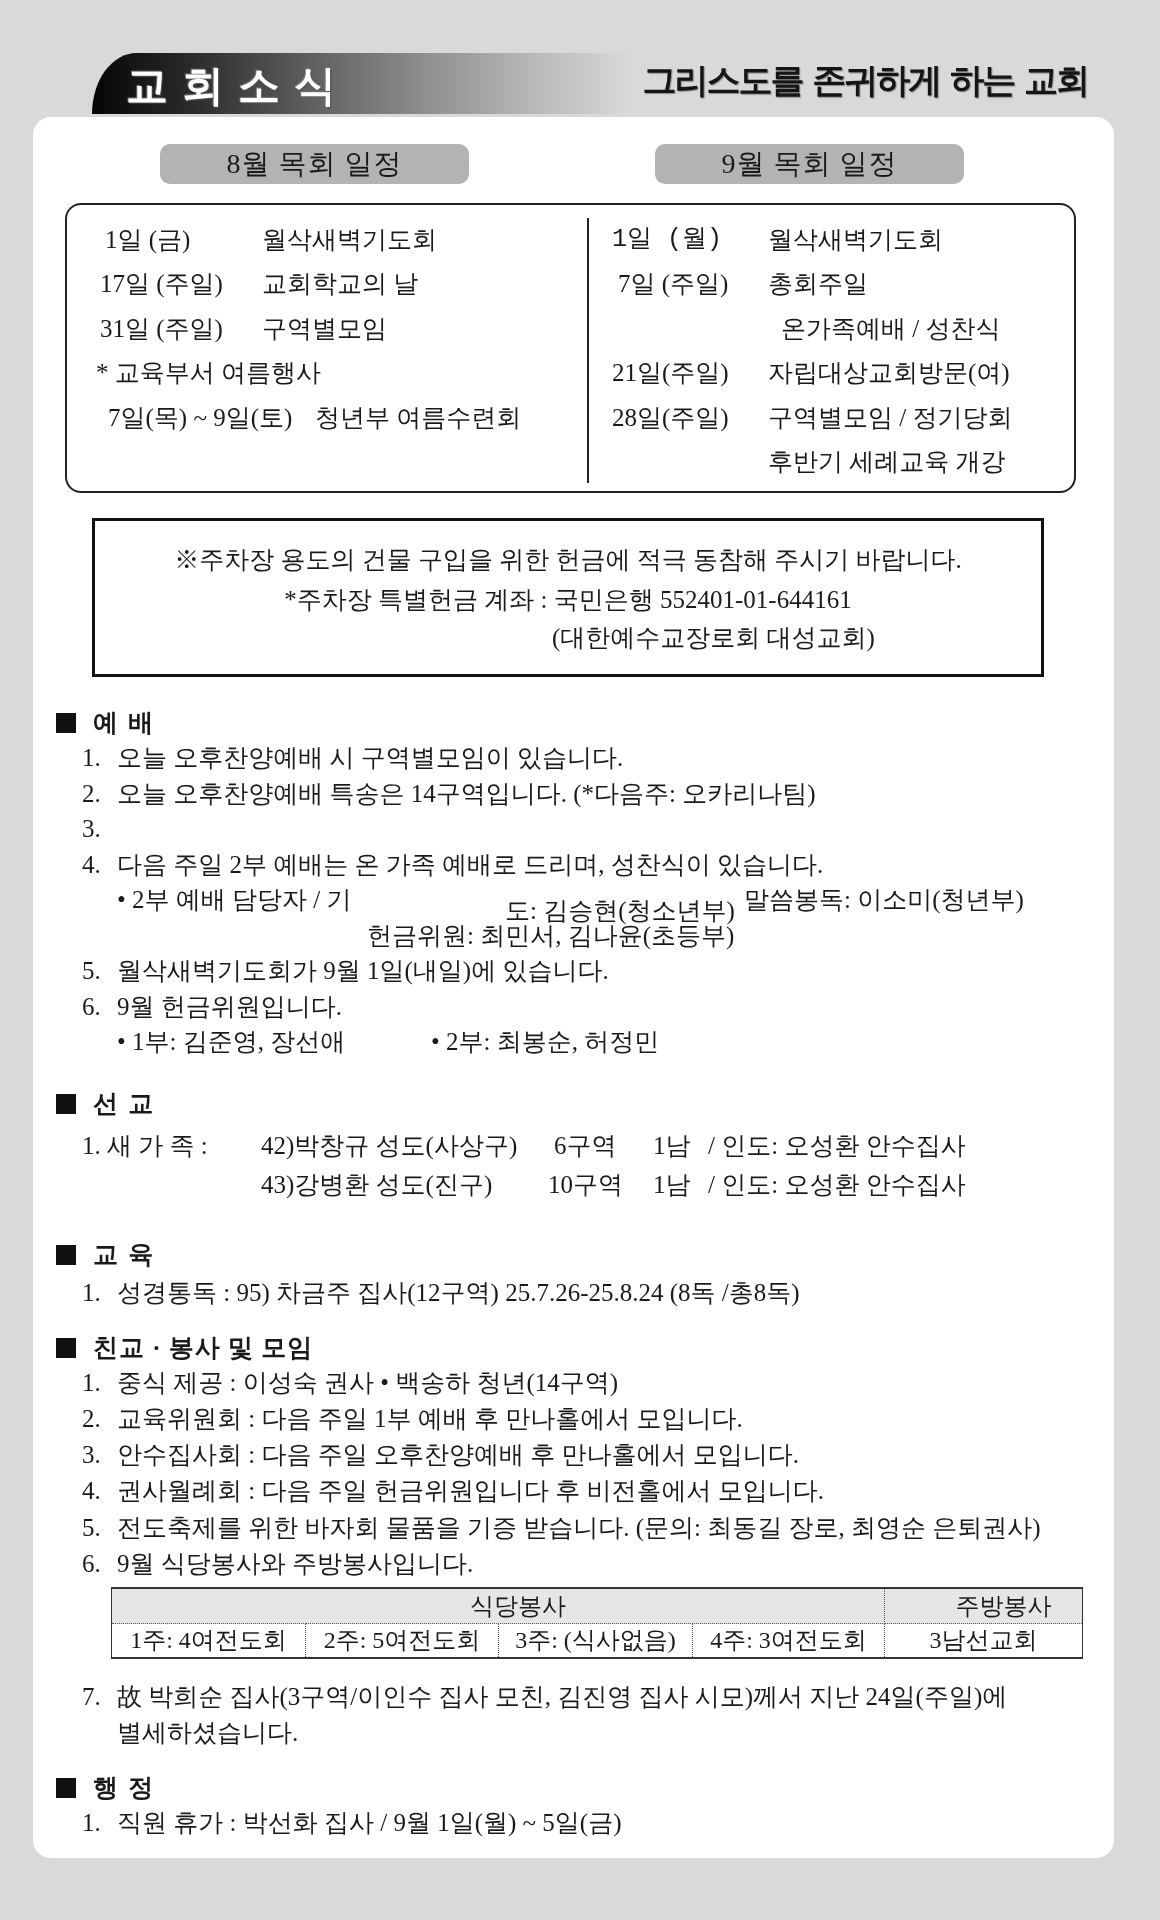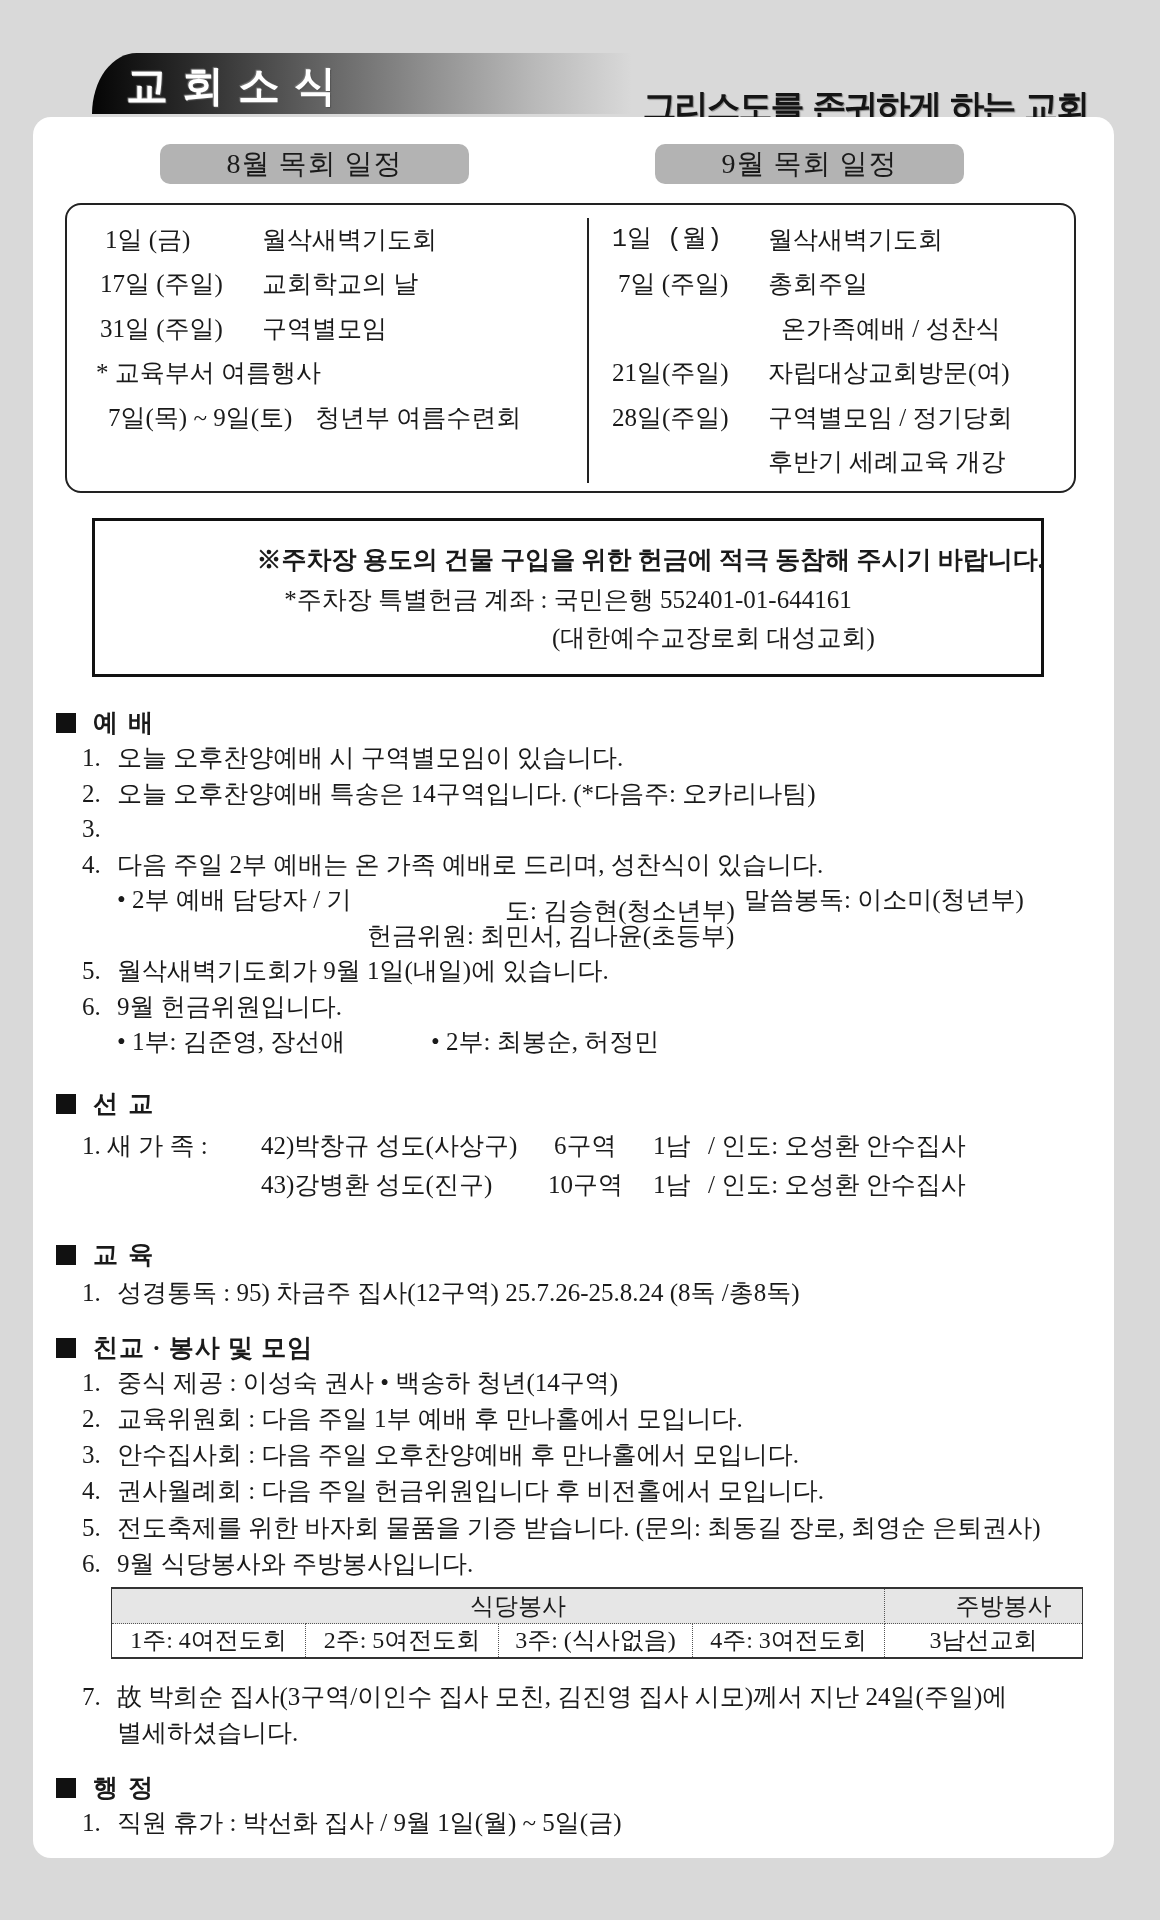--- a/index.html
+++ b/index.html
@@ -20,21 +20,21 @@
     text-decoration: underline;
   }
   .tab-title {
     position: absolute; left: 34px; top: 6px; font-family: "DejaVu Sans", sans-serif;
     font-weight: bold; font-size: 42px; line-height: 54px; color: #ffffff;
     letter-spacing: 14px; text-shadow: 1px 1px 1px #555, -1px -1px 1px #777;
   }
   .motto {
     position: absolute; right: 72px; top: 58px; font-family: "DejaVu Sans", sans-serif;
     font-weight: bold; font-size: 34px; line-height: 44px; color: #151515;
-    letter-spacing: -2px; text-shadow: 1px 1px 1px #8a8a8a; margin-top: 26px;
+    letter-spacing: -2px; text-shadow: 1px 1px 1px #8a8a8a;
   }
 
   
   .card {
     position: absolute; left: 33px; top: 117px; width: 1081px; height: 1741px;
     background: #ffffff; border-radius: 18px;
   }
 
   .pill {
     position: absolute; top: 144px; width: 309px; height: 40px; background: #b3b3b3;
@@ -46,21 +46,21 @@
     position: absolute; left: 65px; top: 203px; width: 1007px; height: 286px;
     border: 2px solid #222; border-radius: 16px;
   }
   .sched-divider { position: absolute; left: 587px; top: 218px; width: 2px; height: 265px; background: #222; }
 
   .notice-box {
     position: absolute; left: 92px; top: 518px; width: 946px; height: 153px;
     border: 3px solid #111;
   }
   .notice-line { position: absolute; left: 92px; width: 952px; text-align: center; white-space: nowrap; font-size: 25px; line-height: 36px; }
-  .notice-bold { font-weight: bold; text-align: right; }
+  .notice-bold { font-weight: normal; }
 
   .sq { position: absolute; left: 56px; width: 20px; height: 20px; background: #111; }
   .heading { position: absolute; left: 93px; font-weight: bold; font-size: 25px; line-height: 36px; white-space: nowrap; letter-spacing: 2px; }
 
   .num { position: absolute; left: 82px; }
   .txt { position: absolute; left: 117px; }
 
   
   .svc-table {
     position: absolute; left: 111px; top: 1587px; width: 971px; border-collapse: collapse;

